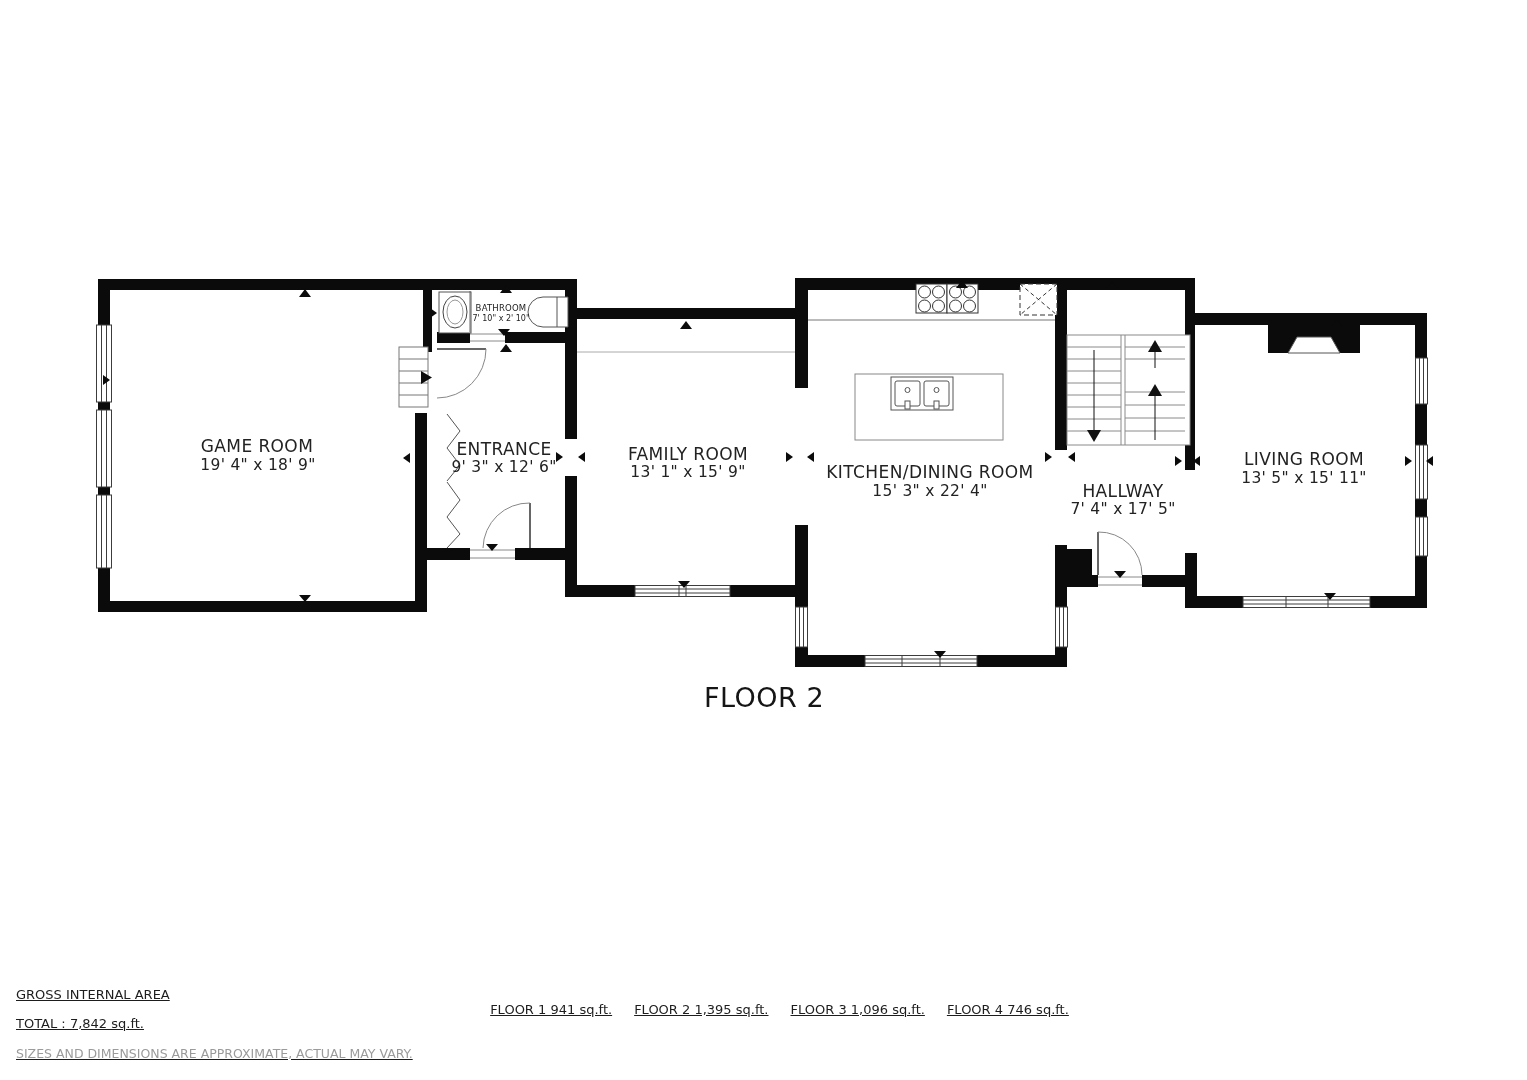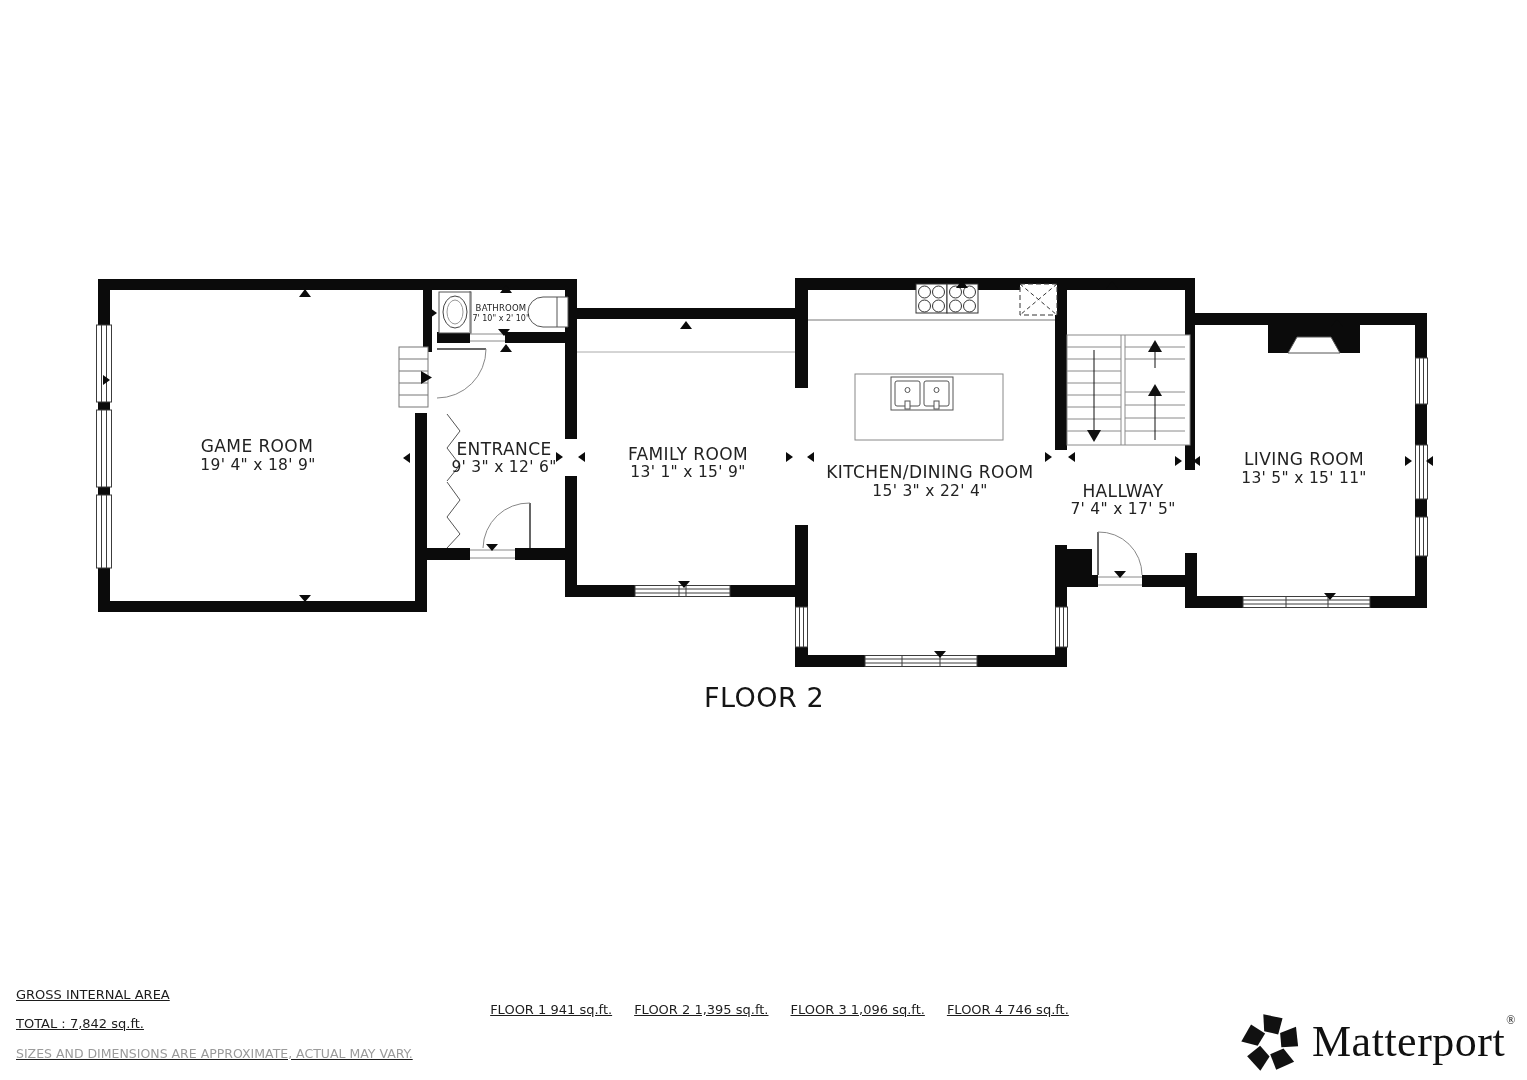--- a/index.html
+++ b/index.html
@@ -368,26 +368,14 @@
   <div class="row">
     <span>FLOOR 1 941 sq.ft.</span>
     <span>FLOOR 2 1,395 sq.ft.</span>
     <span>FLOOR 3 1,096 sq.ft.</span>
     <span>FLOOR 4 746 sq.ft.</span>
   </div>
   <div>TOTAL :  7,842 sq.ft.</div>
   <div class="disclaimer">SIZES AND DIMENSIONS ARE APPROXIMATE, ACTUAL MAY VARY.</div>
 </div>
 
-<div class="brand">
-  <svg width="62" height="62" viewBox="0 0 100 100">
-    <g fill="#111111">
-      <polygon points="37.6,3.6 68.6,10.1 61.6,36.2 39.0,31.0"></polygon>
-      <polygon points="90.3,23.9 93.7,55.4 66.7,56.7 64.7,33.7"></polygon>
-      <polygon points="87.3,80.2 58.4,93.2 48.7,68.0 70.1,58.9"></polygon>
-      <polygon points="32.8,94.8 11.5,71.3 32.5,54.4 47.7,71.9"></polygon>
-      <polygon points="2.1,47.5 17.8,20.0 40.5,34.7 28.5,54.6"></polygon>
-    </g>
-  </svg>
-  <div class="brand-text"><span>Matterport</span><sup>®</sup></div>
+
 </div>
 
-</div>
-
 </body></html>

